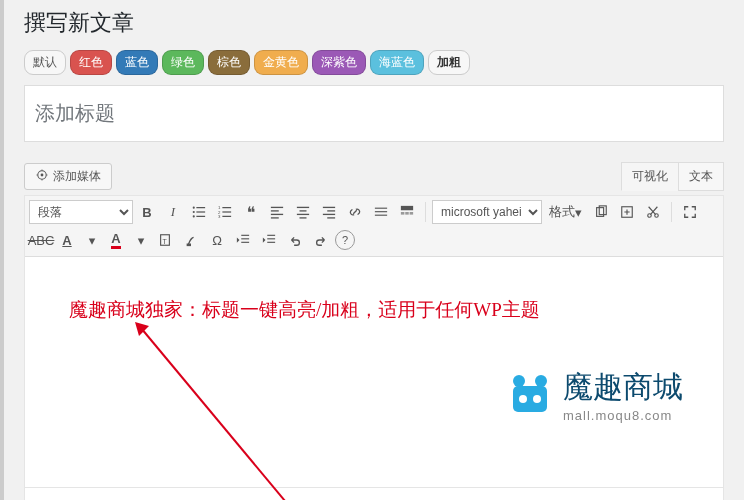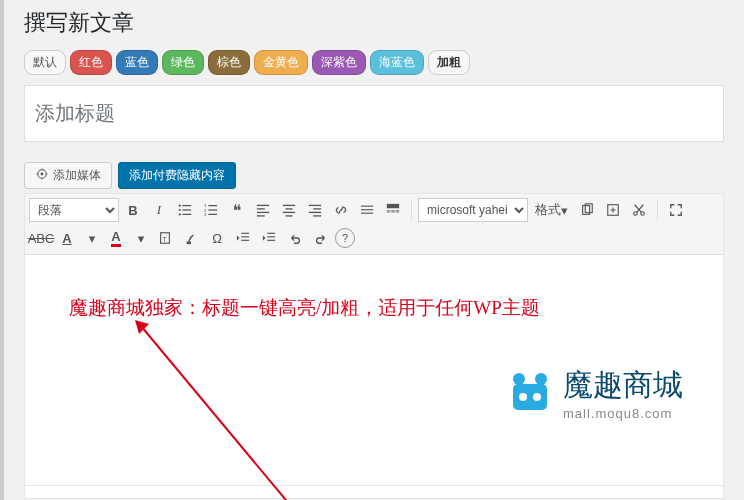--- a/index.html
+++ b/index.html
@@ -58,27 +58,30 @@
     <button class="wp-btn">
       <span>
         <svg viewBox="0 0 20 20" width="14" height="14">
             <circle cx="10" cy="10" r="6" fill="none" stroke="#555" stroke-width="1.5"></circle>
             <circle cx="10" cy="10" r="2" fill="#555"></circle>
             <path d="M10 4v-2M10 18v-2M4 10h-2M18 10h-2" stroke="#555" stroke-width="1"></path>
           </svg>
       </span>
       <span>添加媒体</span>
     </button>
-    <button class="wp-btn primary">添加付费隐藏内容</button>
+    <div class="tabs">
+      <div class="tab active">可视化</div>
+      <div class="tab">文本</div>
+    </div>
   </div>
 
   <div class="editor-wrap">
     <div class="toolbar">
       <div class="tr">
-        <select class="tsel" style="width:90px"><option>段落</option></select>
+        <select class="tsel" style="width:104px"><option>段落</option></select>
         <span class="tbtn" style="font-weight:bold">B</span>
         <span class="tbtn" style="font-style:italic;font-family:serif">I</span>
         <span class="tbtn">
             <svg viewBox="0 0 16 16">
               <circle cx="2" cy="3" r="1.2" fill="#555"></circle>
               <rect x="5" y="2.3" width="10" height="1.4" fill="#555"></rect>
               <circle cx="2" cy="8" r="1.2" fill="#555"></circle>
               <rect x="5" y="7.3" width="10" height="1.4" fill="#555"></rect>
               <circle cx="2" cy="13" r="1.2" fill="#555"></circle>
               <rect x="5" y="12.3" width="10" height="1.4" fill="#555"></rect>

